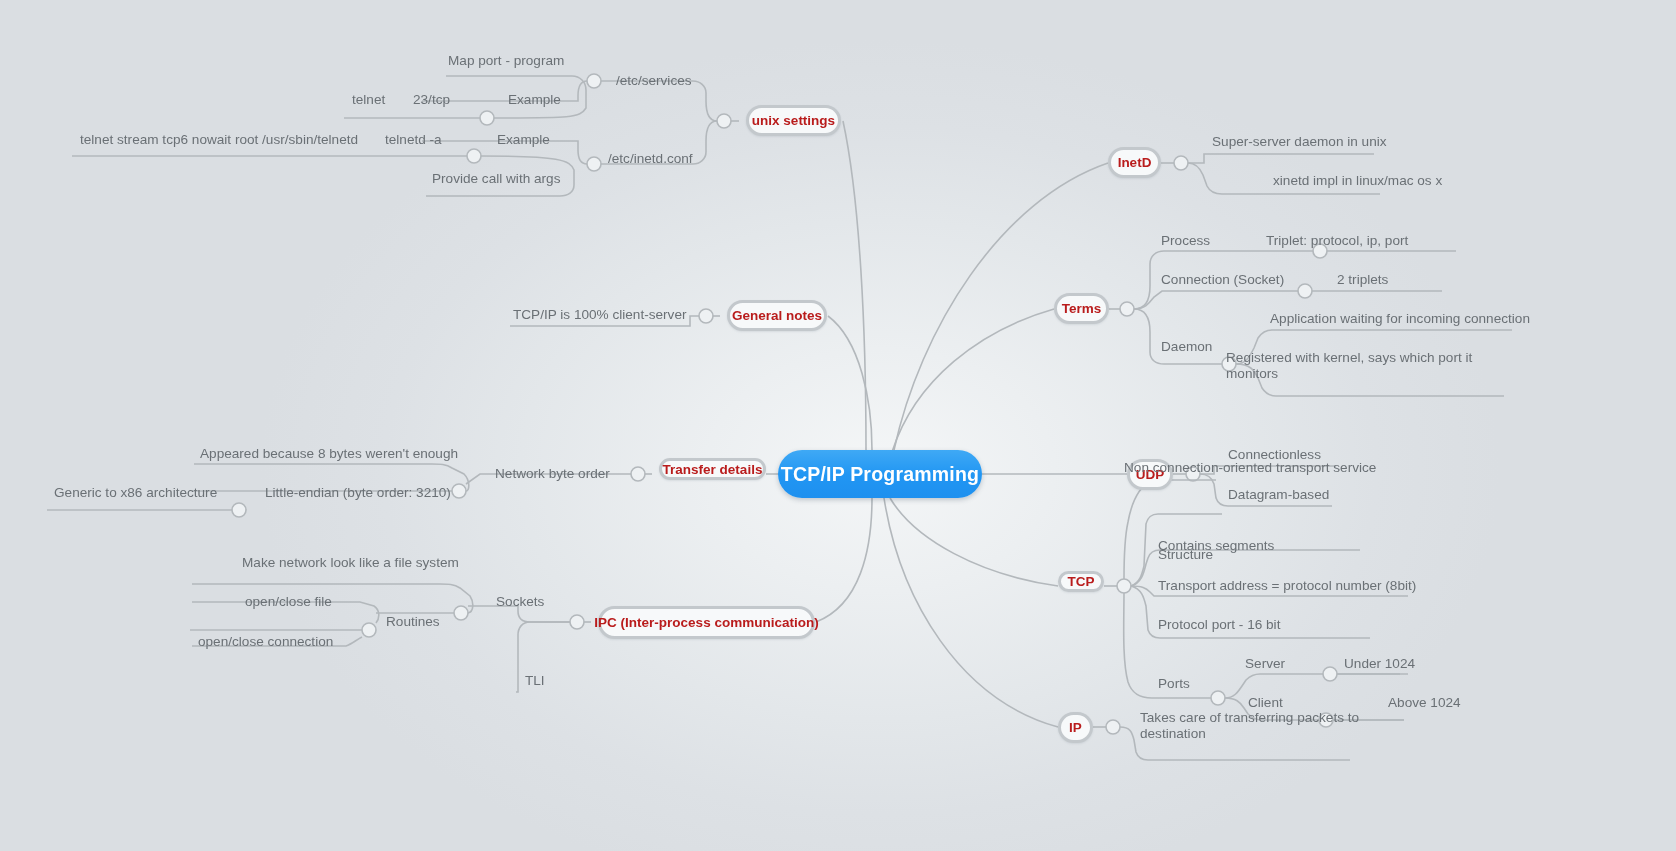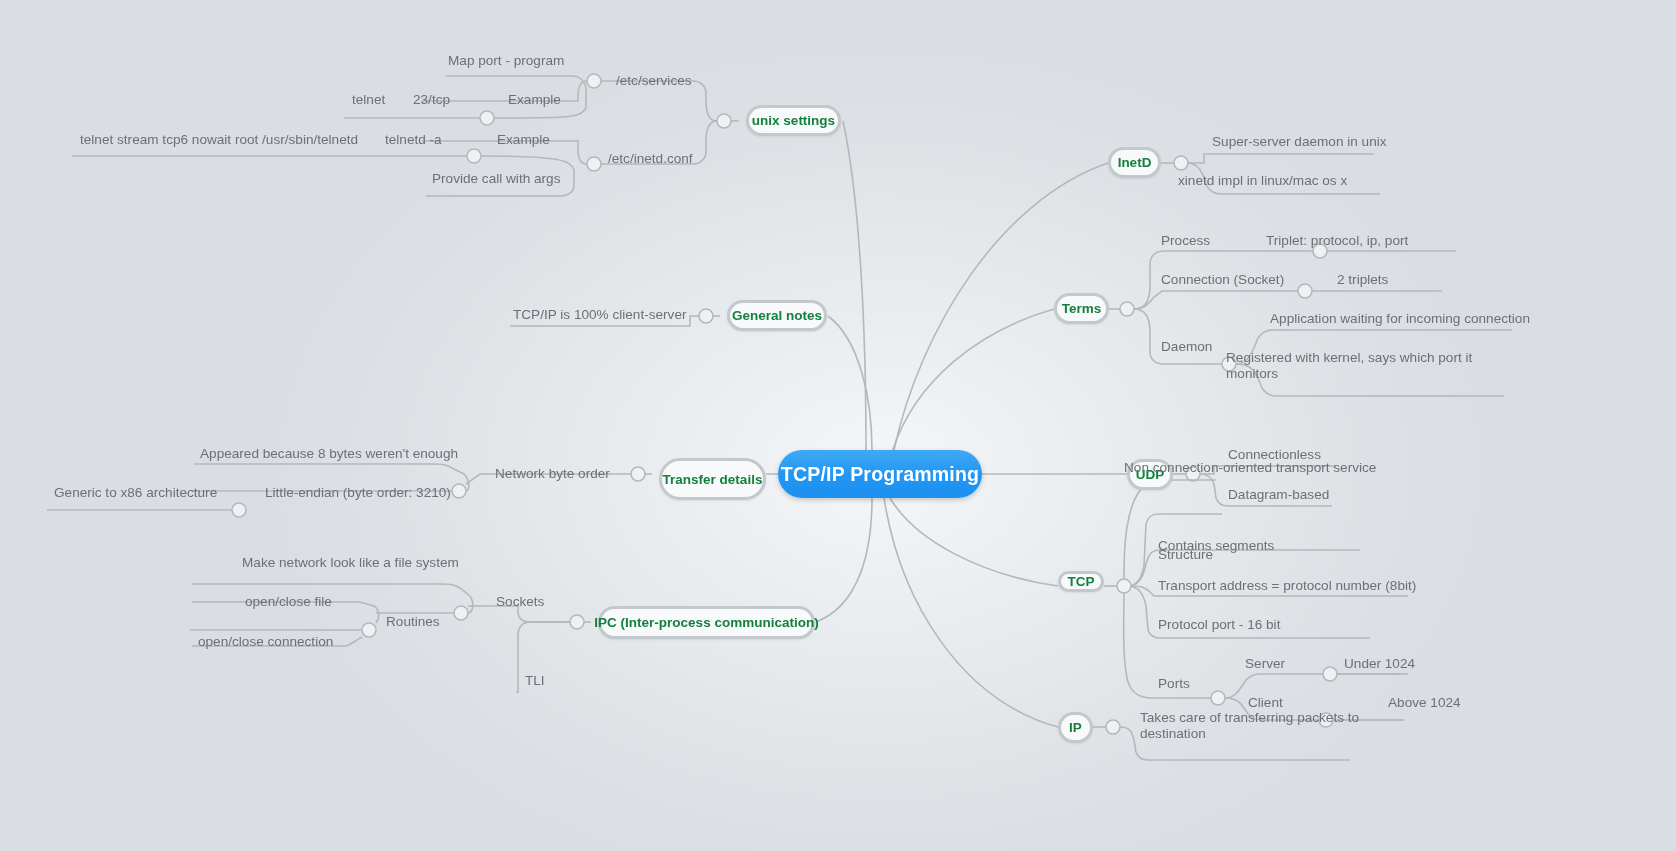--- a/index.html
+++ b/index.html
@@ -52,21 +52,21 @@
     white-space: nowrap;
   }
 
   
   .pill {
     position: absolute;
     display: flex;
     align-items: center;
     justify-content: center;
     background: #f7f9fa;
-    color: #15803d;
+    color: #b91c1c;
     font-size: 13.5px;
     font-weight: bold;
     border: 3px solid #c3c8cc;
     border-radius: 22px;
     box-sizing: border-box;
     white-space: nowrap;
     box-shadow: 0 1px 2px rgba(90,105,120,.13);
   }
 
   
@@ -197,21 +197,21 @@
   </div>
 
   <div class="pill" style="left:746px; top:105px; width:95px; height:31px;">
     <span>unix settings</span>
   </div>
 
   <div class="pill" style="left:727px; top:300px; width:100px; height:31px;">
     <span>General notes</span>
   </div>
 
-  <div class="pill" style="left:659px; top:458px; width:107px; height:42px;">
+  <div class="pill" style="left:659px; top:458px; width:107px; height:22px;">
     <span>Transfer details</span>
   </div>
 
   <div class="pill" style="left:598px; top:606px; width:217px; height:33px;">
     <span>IPC (Inter-process communication)</span>
   </div>
 
   <div class="pill" style="left:1108px; top:147px; width:53px; height:31px;">
     <span>InetD</span>
   </div>
@@ -252,21 +252,21 @@
   <div class="leaf" style="left:54px; top:485px;">Generic to x86 architecture</div>
 
   <div class="leaf" style="left:496px; top:594px;">Sockets</div>
   <div class="leaf" style="left:242px; top:555px;">Make network look like a file system</div>
   <div class="leaf" style="left:386px; top:614px;">Routines</div>
   <div class="leaf" style="left:245px; top:594px;">open/close file</div>
   <div class="leaf" style="left:198px; top:634px;">open/close connection</div>
   <div class="leaf" style="left:525px; top:673px;">TLI</div>
 
   <div class="leaf" style="left:1212px; top:134px;">Super-server daemon in unix</div>
-  <div class="leaf" style="left:1178px; top:173px;text-align:right;">xinetd impl in linux/mac os x</div>
+  <div class="leaf" style="left:1273px; top:173px;text-align:right;">xinetd impl in linux/mac os x</div>
 
   <div class="leaf" style="left:1161px; top:233px;">Process</div>
   <div class="leaf" style="left:1266px; top:233px;">Triplet: protocol, ip, port</div>
   <div class="leaf" style="left:1161px; top:272px;">Connection (Socket)</div>
   <div class="leaf" style="left:1337px; top:272px;">2 triplets</div>
   <div class="leaf" style="left:1161px; top:339px;">Daemon</div>
   <div class="leaf" style="left:1270px; top:311px;">Application waiting for incoming connection</div>
   <div class="leaf wrap" style="left:1226px; top:350px; width:248px;">Registered with kernel, says which port it monitors</div>
 
   <div class="leaf" style="left:1228px; top:447px;">Connectionless</div>

